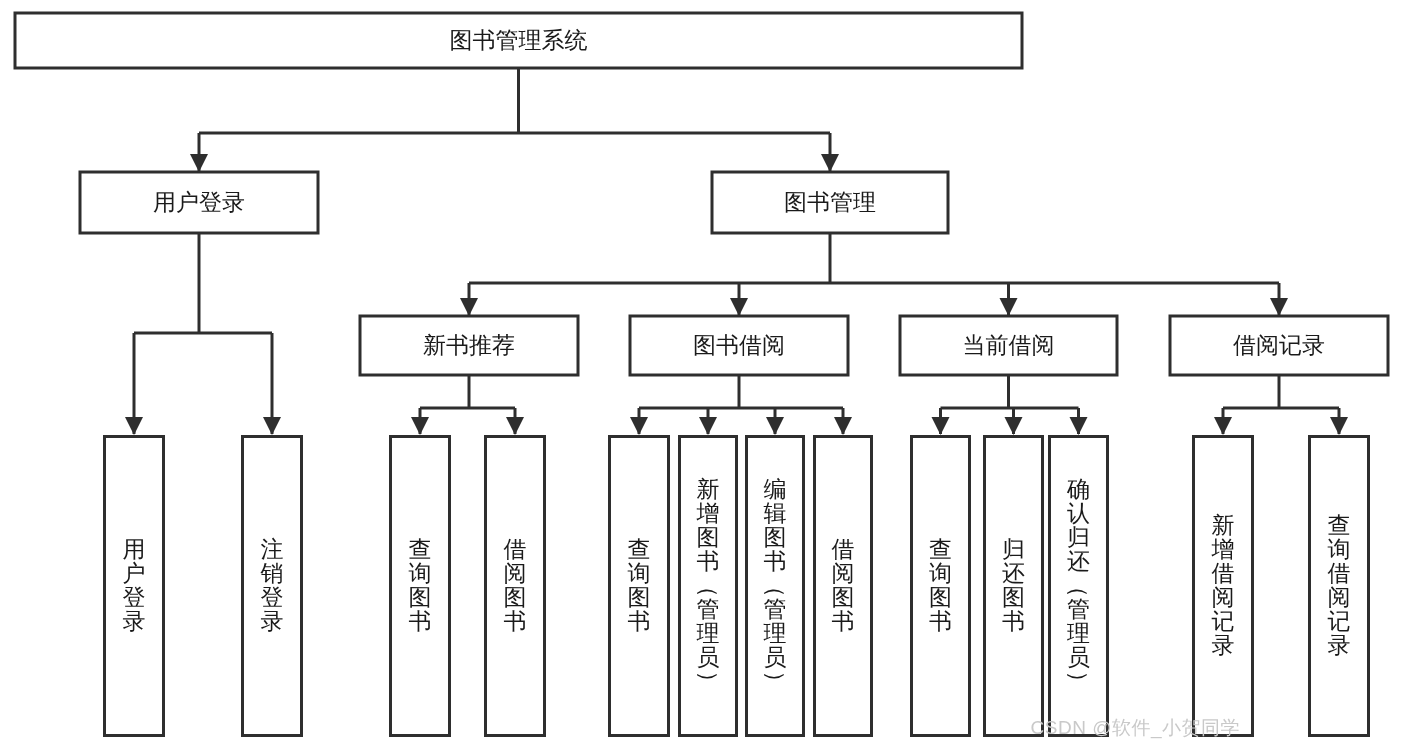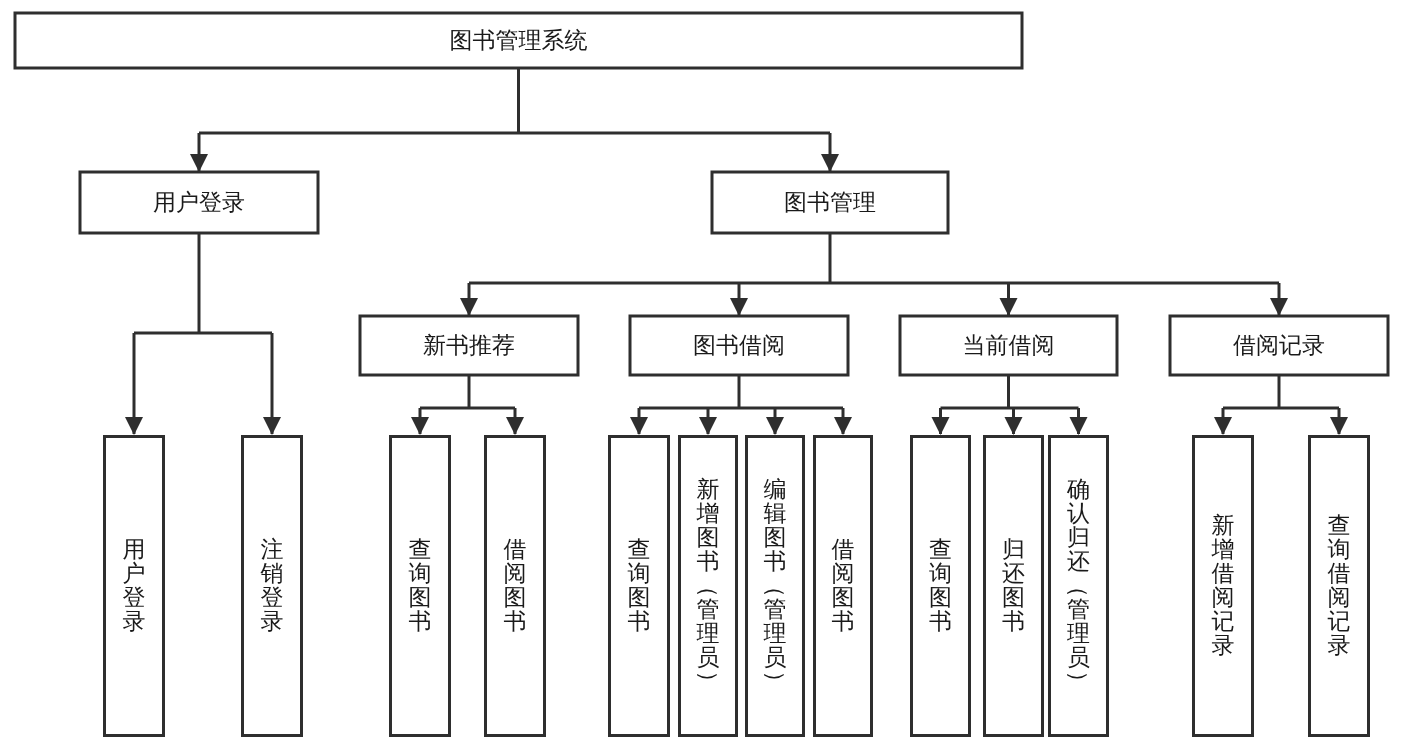--- a/index.html
+++ b/index.html
@@ -287,13 +287,14 @@
         <div class="vtext-wrap" style="font-size: 23px;">
           <span class="vchar">查</span>
           <span class="vchar">询</span>
           <span class="vchar">借</span>
           <span class="vchar">阅</span>
           <span class="vchar">记</span>
           <span class="vchar">录</span>
         </div>
       </div>
     </div>
+  <div class="watermark-text">CSDN @软件_小贺同学</div>
 </div>
 
 </body></html>

